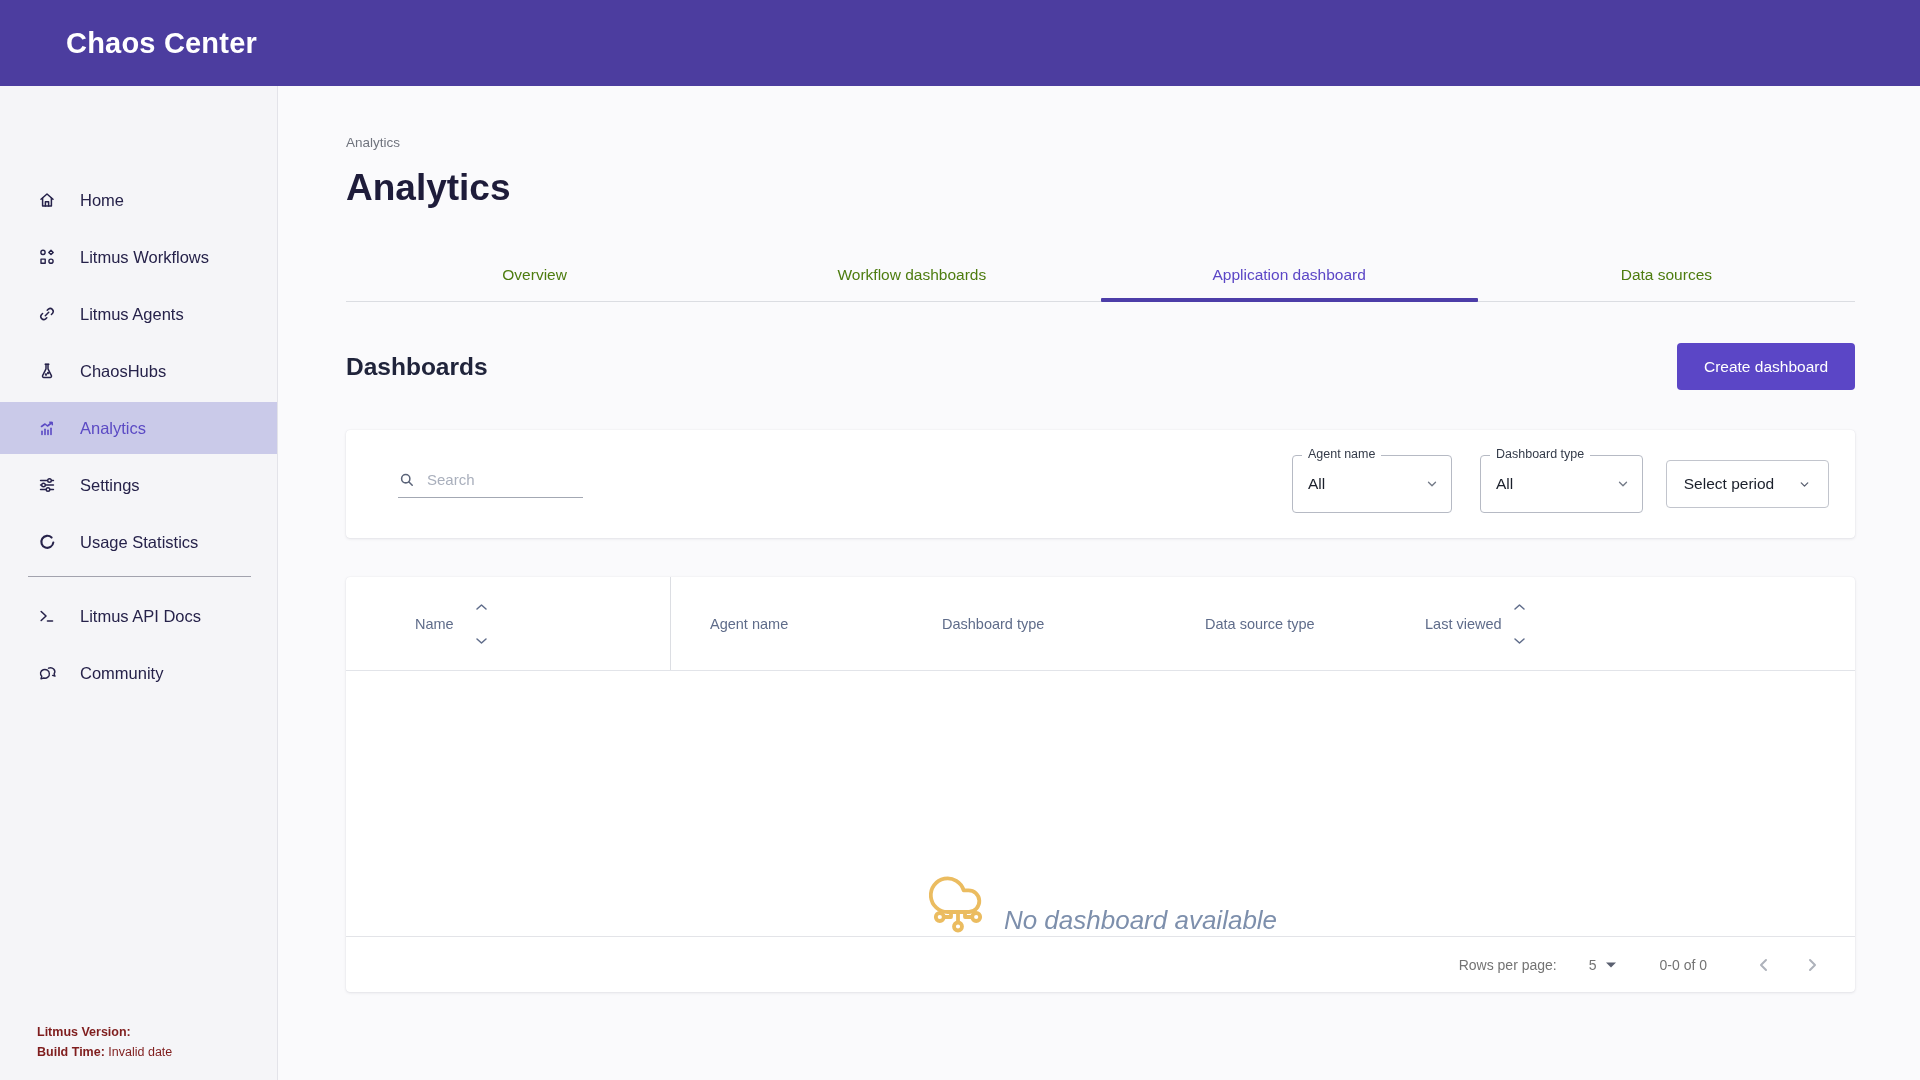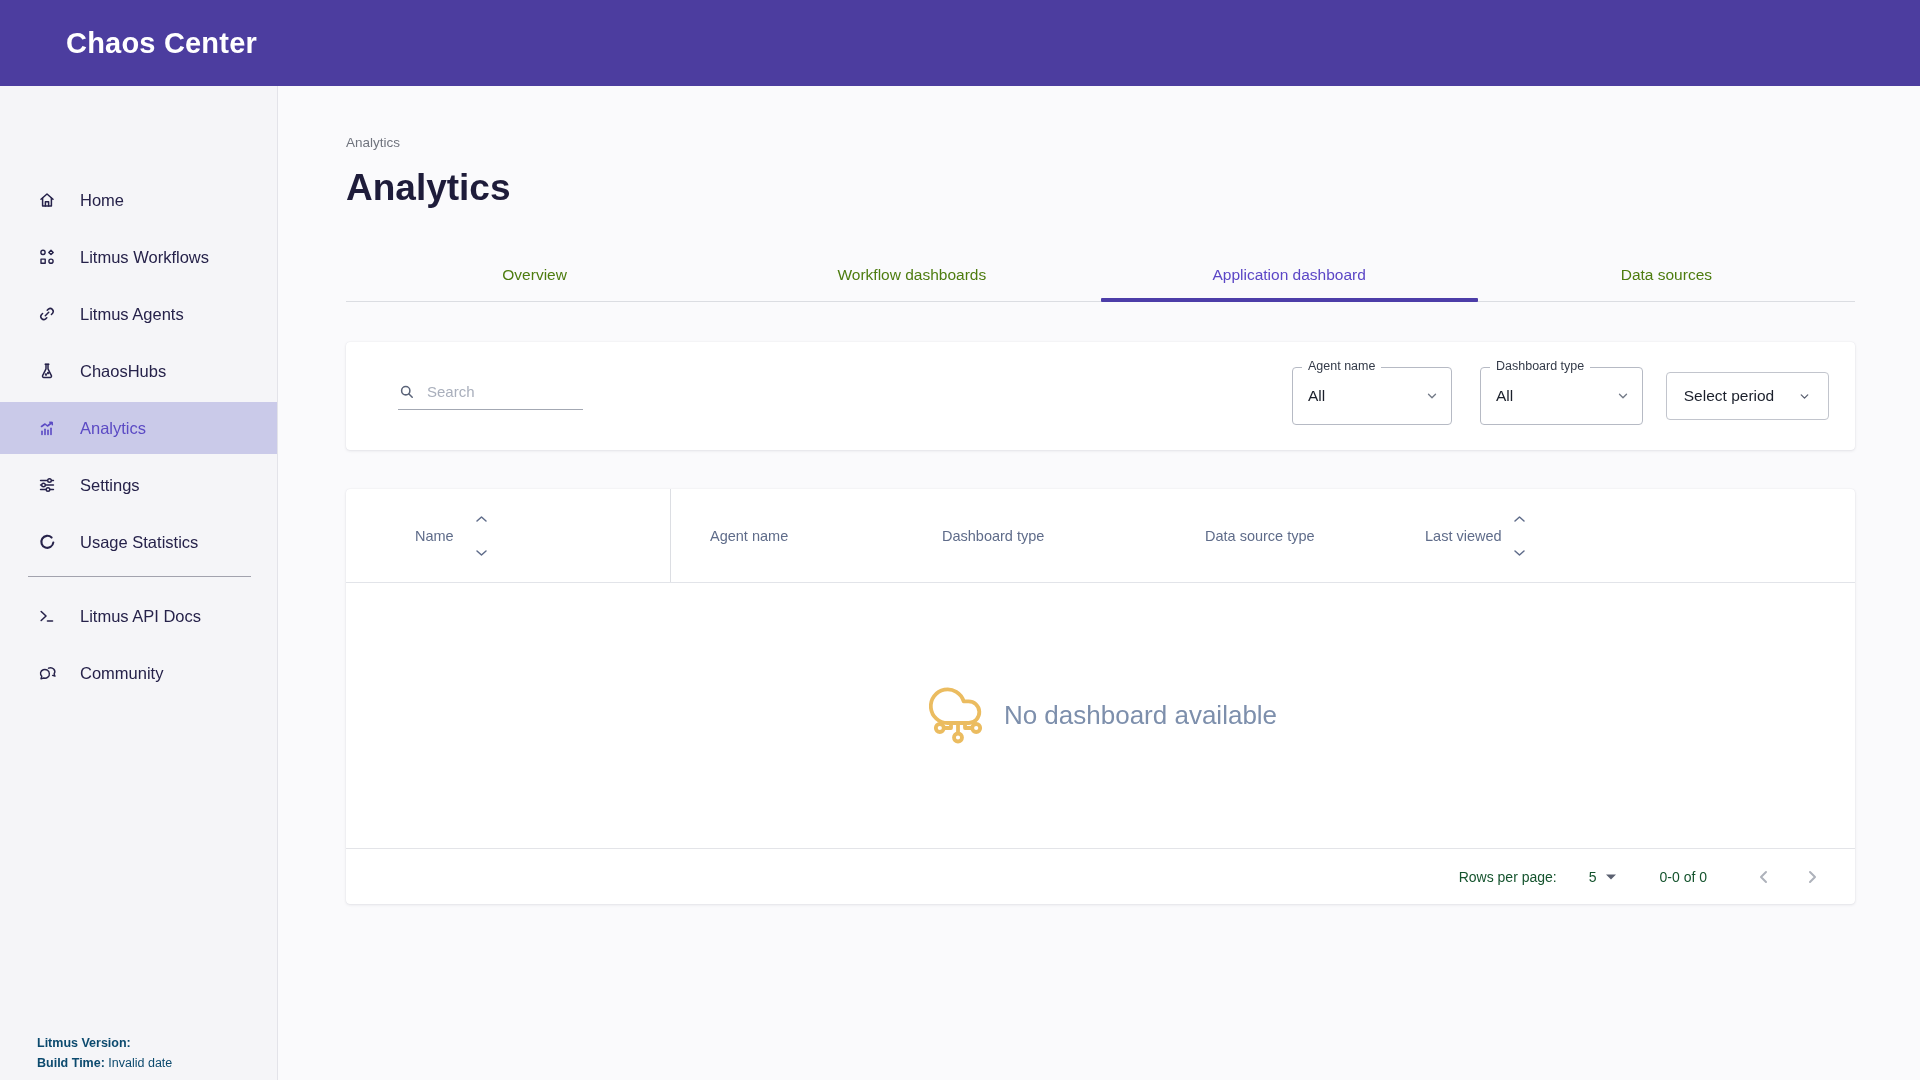--- a/index.html
+++ b/index.html
@@ -17,21 +17,21 @@
   .body-wrap { display:flex; height:994px; }
 
   
   .sidebar { width:278px; background:#F5F5F8; border-right:1px solid #E3E3E9; padding-top:88px; position:relative; flex-shrink:0; }
   .side-item { height:52px; margin-bottom:5px; display:flex; align-items:center; padding-left:37px; cursor:pointer;
                color:#26224A; font-size:16.5px; font-weight:500; }
   .side-item .s-icon { width:20px; height:20px; flex-shrink:0; display:flex; align-items:center; justify-content:center; }
   .side-item .s-label { margin-left:23px; white-space:nowrap; }
   .side-item.active { background:#CACAE9; color:#5B4AC4; }
   .side-divider { height:1px; background:#A2A3AE; margin:8px 26px 13px 28px; border:none; }
-  .side-footer { position:absolute; left:37px; bottom:7px; font-size:12.5px; color:#0c4a6e; line-height:20px; }
+  .side-footer { position:absolute; left:37px; bottom:18px; font-size:12.5px; color:#7f1d1d; line-height:20px; }
   .side-footer b { font-weight:700; }
 
   
   .content { flex:1; padding:49px 65px 0 68px; }
   .breadcrumb { font-size:13.5px; color:#70747E; margin-bottom:15px; }
   .page-title { font-size:37px; font-weight:600; color:#1E1C3A; line-height:46px; }
 
   .tabs { display:flex; margin-top:38px; border-bottom:1px solid #DBDDE2; }
   .tab { flex:1; height:52px; display:flex; align-items:center; justify-content:center;
          font-size:15.5px; color:#4d7c0f; cursor:pointer; position:relative; }
@@ -63,24 +63,24 @@
 
   
   .table-card { margin-top:39px; }
   .thead { display:grid; grid-template-columns:325px 271px 263px 220px 1fr; height:94px; border-bottom:1px solid #E2E4E9; }
   .th { display:flex; align-items:center; font-size:14.5px; color:#5F6C8A; }
   .th-name { padding-left:69px; border-right:1px solid #DCDEE3; }
   .th-agent { padding-left:39px; }
   .sort-stack { display:flex; flex-direction:column; justify-content:space-between; height:42px; margin-left:21px; cursor:pointer; }
   .th-last .sort-stack { margin-left:11px; }
 
-  .empty-area { height:265px; display:flex; align-items:center; justify-content:center; gap:14px; }
+  .empty-area { height:265px; display:flex; align-items:flex-end; justify-content:center; gap:14px;font-style:italic; }
   .empty-text { font-size:26px; color:#7D8FAC; }
 
-  .pagination { height:56px; border-top:1px solid #E3E4E8; display:flex; align-items:center; justify-content:flex-end; padding-right:26px; font-size:14px; color:#14532d; }
+  .pagination { height:56px; border-top:1px solid #E3E4E8; display:flex; align-items:center; justify-content:flex-end; padding-right:26px; font-size:14px; color:#737373; }
   .rpp-select { display:flex; align-items:center; gap:9px; margin:0 44px 0 32px; cursor:pointer; }
   .range-text { margin-right:40px; }
   .page-btn { background:none; border:none; cursor:default; display:flex; align-items:center; justify-content:center; width:34px; height:34px; }
   .page-btn + .page-btn { margin-left:14px; }
 
   svg { display:block; }
 </style>
 </head>
 <body>
 
@@ -209,20 +209,24 @@
     <div class="breadcrumb">Analytics</div>
     <div class="page-title">Analytics</div>
 
     <div class="tabs">
       <div class="tab">Overview</div>
       <div class="tab">Workflow dashboards</div>
       <div class="tab active">Application dashboard</div>
       <div class="tab">Data sources</div>
     </div>
 
+    <div class="section-row">
+      <div class="section-heading">Dashboards</div>
+      <button class="create-btn">Create dashboard</button>
+    </div>
 
     <div class="card filter-card">
       <div class="search-wrap">
         <span>
           <svg width="18" height="18" viewBox="0 0 20 20" fill="none" stroke="#5A6378" stroke-width="1.7" stroke-linecap="round">
               <circle cx="8.6" cy="8.6" r="4.6"></circle>
               <path d="M12.2 12.2 15.8 15.8"></path>
             </svg>
         </span>
         <input type="text" placeholder="Search" style="">

